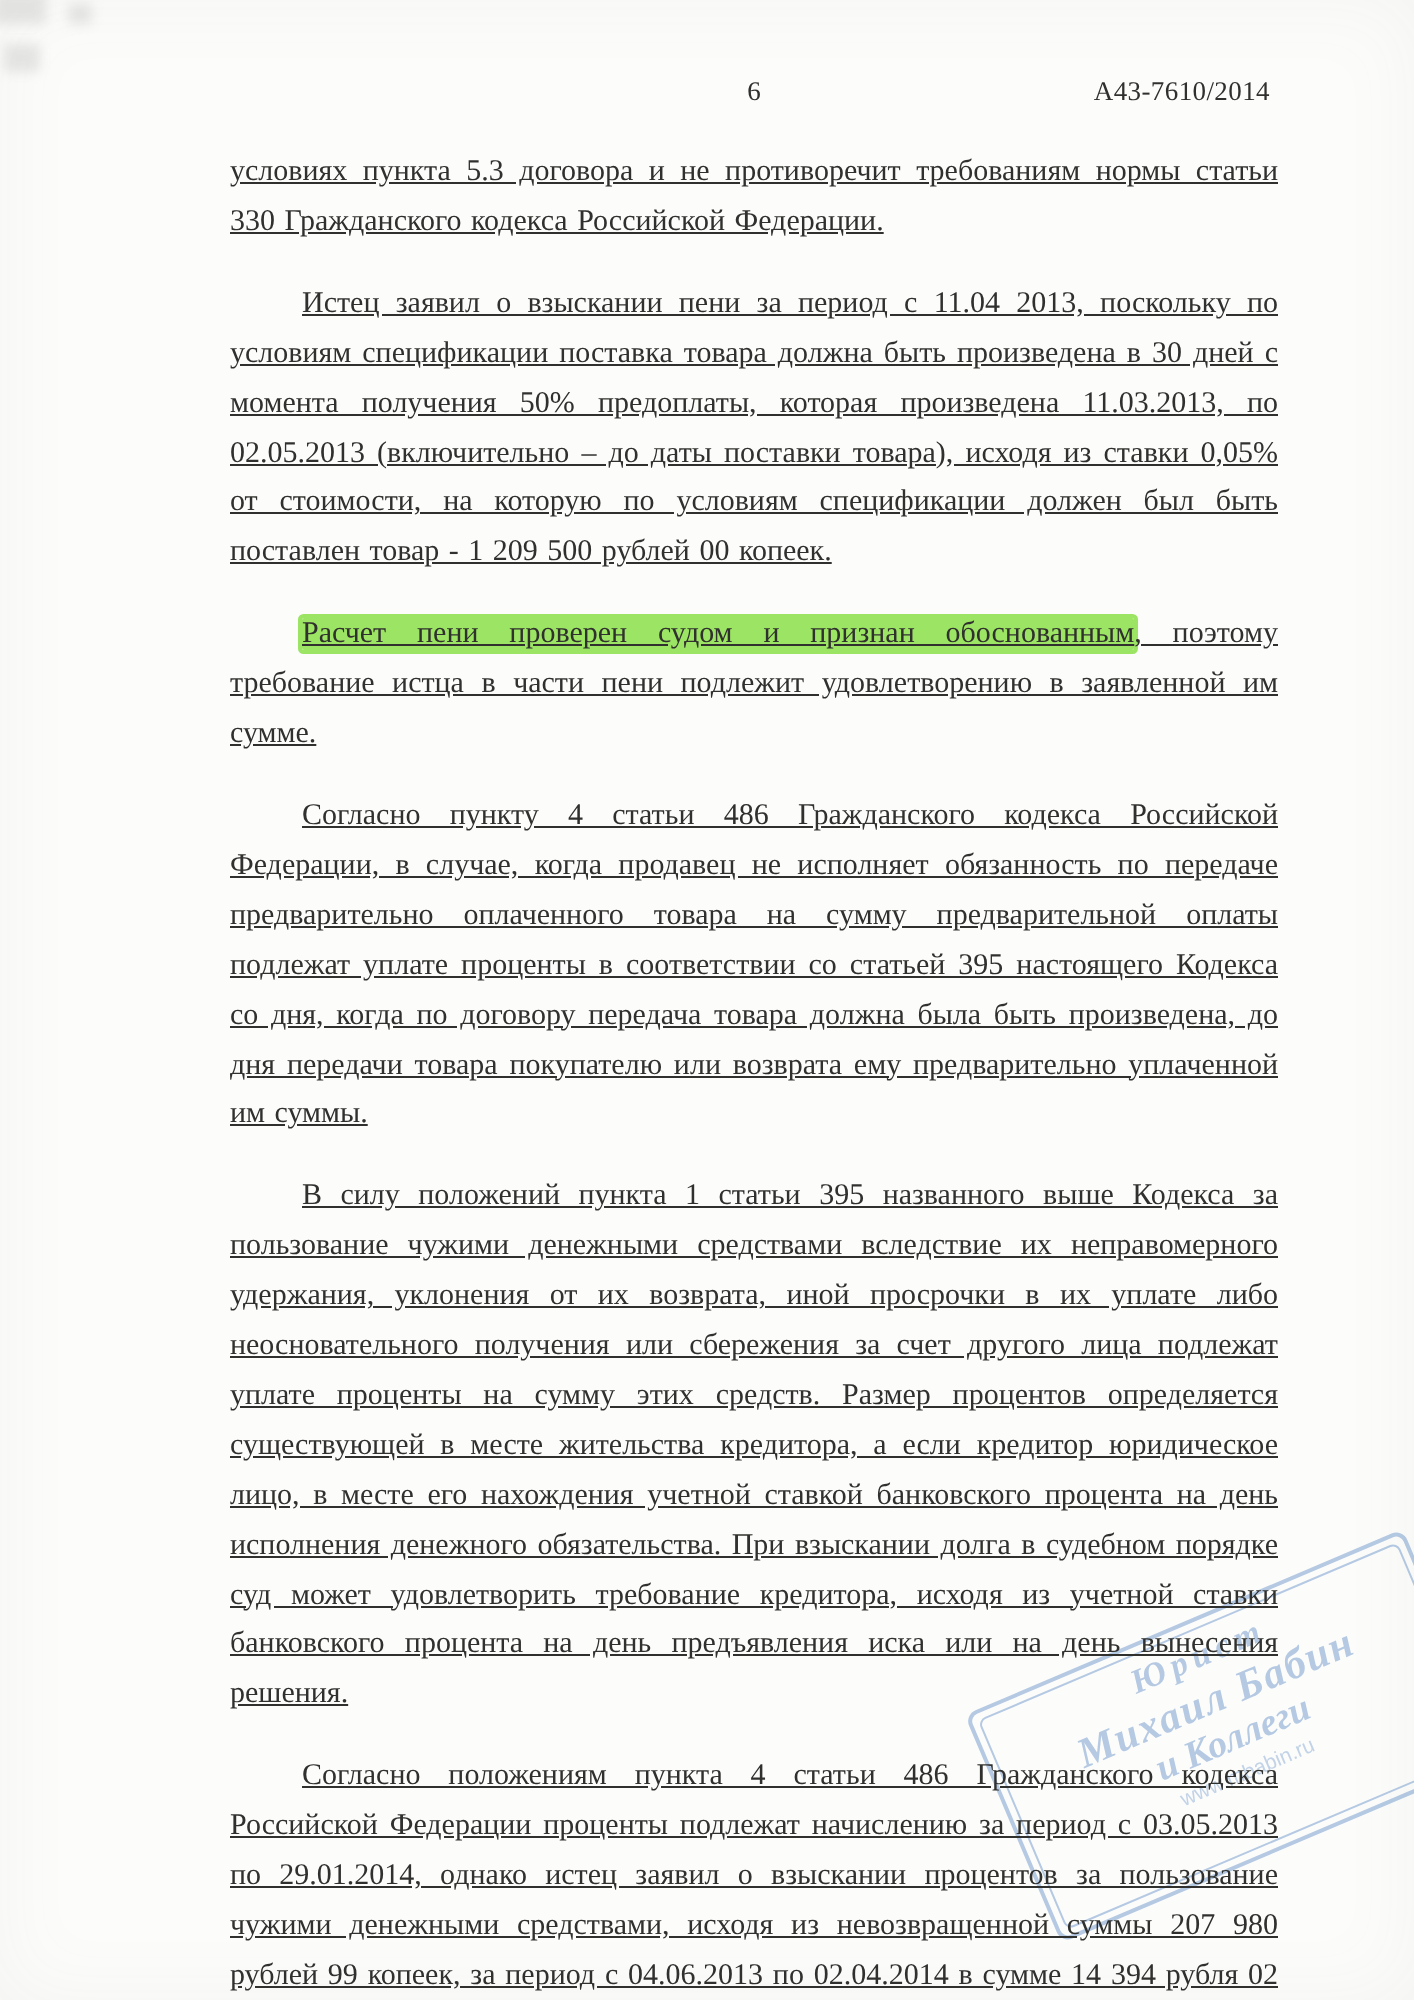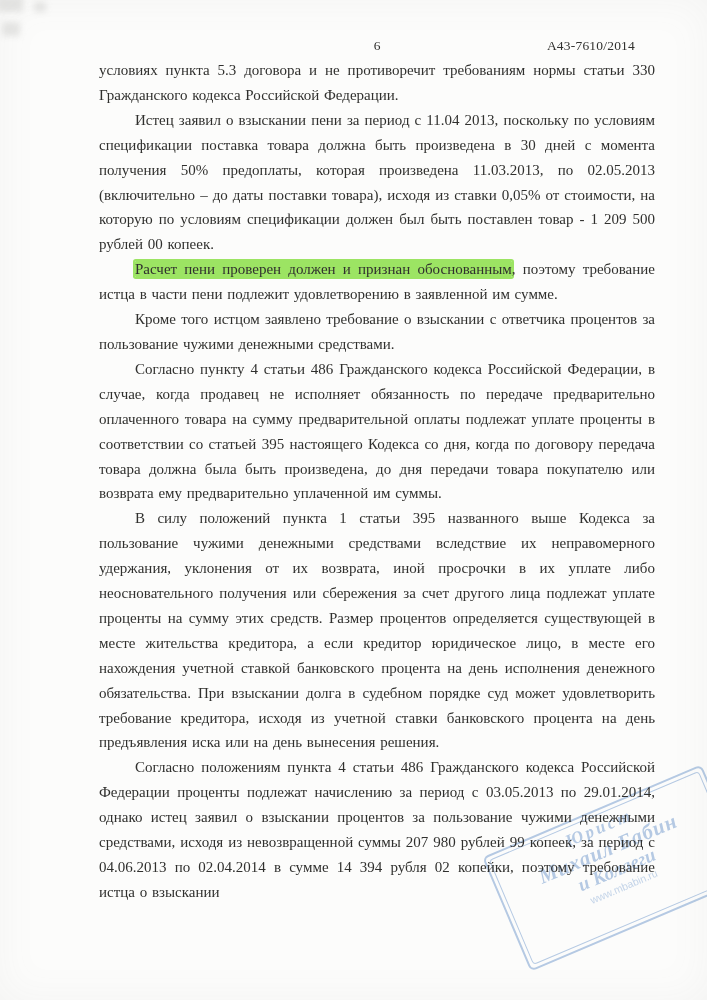--- a/index.html
+++ b/index.html
@@ -53,23 +53,24 @@
     top: 58px;
     left: 99px;
     width: 556px;
     font-size: 15px;
     line-height: 24.9px;
     text-align: justify;
     word-spacing: 1px;
     z-index: 2;
   }
   .content p {
-    margin: 0;
+    margin: 16px;
     padding: 0;
     text-indent: 36px;
+    text-decoration: underline;
   }
   .content p.no-indent { text-indent: 0; }
 
   .hl {
     background: var(--highlight, #9ce463);
     box-shadow: 0 0 0 2px var(--highlight, #9ce463);
     border-radius: 1px;
   }
 
   
@@ -140,20 +141,19 @@
   <div class="stamp">
     <div class="s1">Юрист</div>
     <div class="s2">Михаил Бабин</div>
     <div class="s3">и Коллеги</div>
     <div class="s-url">www.mbabin.ru</div>
   </div>
 
   <div class="content">
     <p class="no-indent">условиях пункта 5.3 договора и не противоречит требованиям нормы статьи 330 Гражданского кодекса Российской Федерации.</p>
     <p>Истец заявил о взыскании пени за период с 11.04 2013, поскольку по условиям спецификации поставка товара должна быть произведена в 30 дней с момента получения 50% предоплаты, которая произведена 11.03.2013, по 02.05.2013 (включительно – до даты поставки товара), исходя из ставки 0,05% от стоимости, на которую по условиям спецификации должен был быть поставлен товар - 1 209 500 рублей 00 копеек.</p>
-    <p><span class="hl">Расчет пени проверен должен и признан обоснованным</span><span>, поэтому требование истца в части пени подлежит удовлетворению в заявленной им сумме.</span></p>
-    <p>Кроме того истцом заявлено  требование о взыскании с ответчика процентов за пользование чужими денежными средствами.</p>
+    <p><span class="hl">Расчет пени проверен судом и признан обоснованным</span><span>, поэтому требование истца в части пени подлежит удовлетворению в заявленной им сумме.</span></p>
     <p>Согласно пункту 4 статьи 486 Гражданского кодекса Российской Федерации, в случае, когда продавец не исполняет обязанность по передаче предварительно оплаченного товара на сумму предварительной оплаты подлежат уплате проценты в соответствии со статьей 395 настоящего Кодекса со дня, когда по договору передача товара должна была быть произведена, до дня передачи товара покупателю или возврата ему предварительно уплаченной им суммы.</p>
     <p>В силу положений пункта 1 статьи 395 названного выше Кодекса за пользование чужими денежными средствами вследствие их неправомерного удержания, уклонения от их возврата, иной просрочки в их уплате либо неосновательного получения или сбережения за счет другого лица подлежат уплате проценты на сумму этих средств. Размер процентов определяется существующей в месте жительства кредитора, а если кредитор юридическое лицо, в месте его нахождения учетной ставкой банковского процента на день исполнения денежного обязательства. При взыскании долга в судебном порядке суд может удовлетворить требование кредитора, исходя из учетной ставки банковского процента на день предъявления иска или на день вынесения решения.</p>
     <p>Согласно положениям пункта 4 статьи 486 Гражданского кодекса Российской Федерации проценты подлежат начислению за период с 03.05.2013 по 29.01.2014, однако истец заявил о взыскании процентов за пользование чужими денежными средствами, исходя из невозвращенной суммы 207 980 рублей 99 копеек, за период с 04.06.2013 по 02.04.2014 в сумме 14 394 рубля 02 копейки, поэтому требование истца о взыскании</p>
   </div>
 
 </div>
 
 </body></html>

